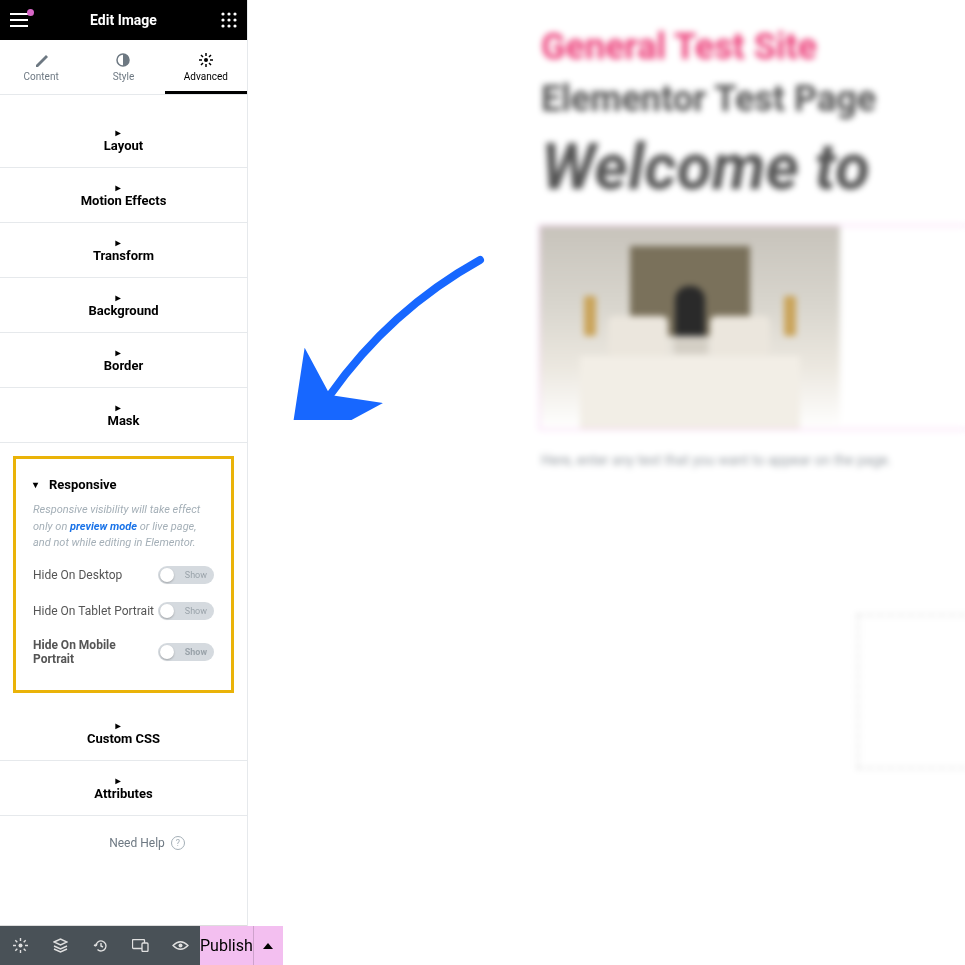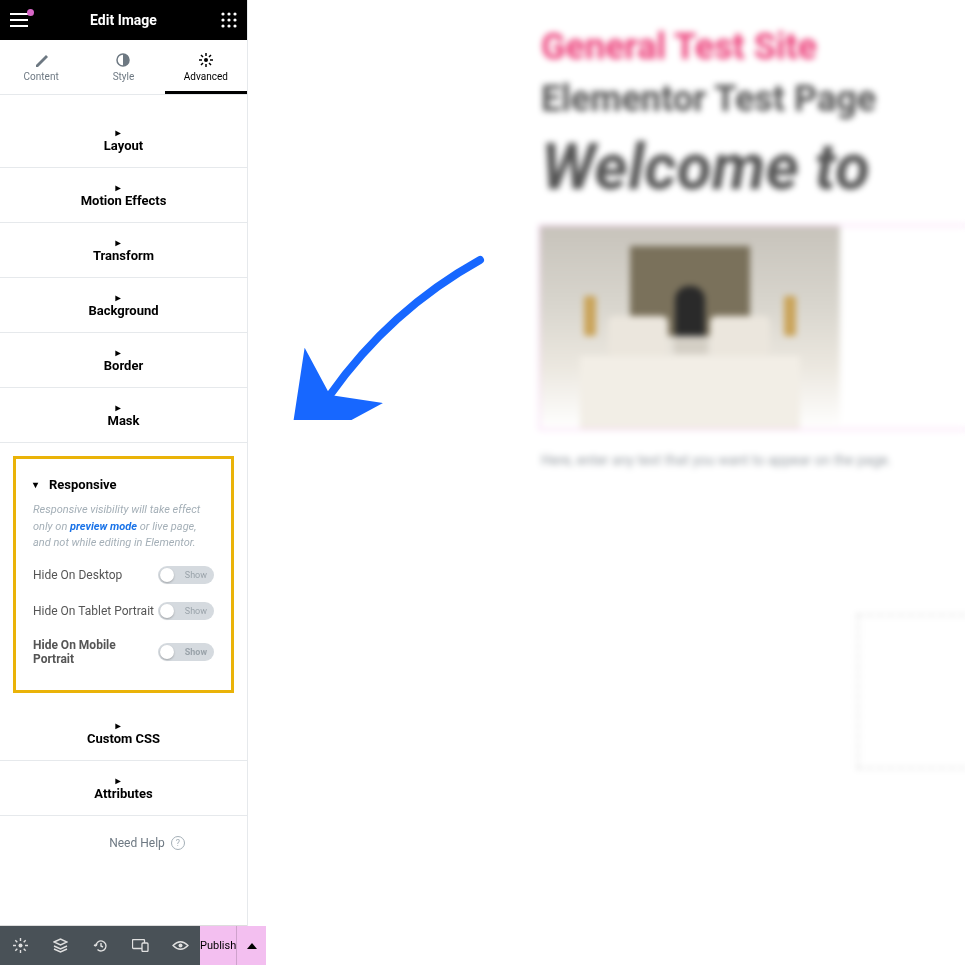--- a/index.html
+++ b/index.html
@@ -37,21 +37,21 @@
   .switch .knob { position:absolute; left:2px; top:2px; width:14px; height:14px; border-radius:50%; background:#fff; box-shadow:0 1px 2px rgba(0,0,0,.25);}
   .switch .txt { font-size:9px; color:#9aa3aa; }
 
   .need-help { text-align:center; font-size:12px; color:#6d7882; padding: 20px 0 0 0; display:flex; align-items:center; justify-content:center; gap:6px; cursor:pointer;margin-left:47px; }
   .q-circle { display:inline-block; width:14px; height:14px; border-radius:50%; border:1px solid #a4afb7; font-size:9px; line-height:13px; text-align:center; color:#a4afb7; }
 
   .bottom-bar { height:40px; display:flex; background:#fff; border-top:1px solid #ddd; }
   .bb-icons { display:flex; align-items:center; background:#495157; }
   .bb-icons .ic { width:40px; height:40px; display:flex; align-items:center; justify-content:center; color:#e0e0e0; cursor:pointer; }
   .publish-wrap { flex:1; display:flex; background:#f3bff0; }
-  .publish-btn { flex:1; display:flex; align-items:center; justify-content:center; font-size:11px; color:#000; cursor:pointer; }
+  .publish-btn { flex:1; display:flex; align-items:center; justify-content:center; font-size:16px; color:#000; cursor:pointer; }
   .publish-caret { width:30px; display:flex; align-items:center; justify-content:center; border-left:1px solid rgba(0,0,0,.15); cursor:pointer; color:#000; }
 
   
   .preview { position:absolute; left:301px; top:0; right:0; bottom:0; background:#fff; filter: blur(3px); }
   .site-title { color:#ec407a; font-size:36px; font-weight:700; margin:26px 0 10px 240px; }
   .page-title { color:#555; font-size:36px; font-weight:700; margin:10px 0 10px 240px; }
   .welcome { color:#555; font-size:64px; font-style:italic; font-weight:700; margin:10px 0 20px 240px; white-space:nowrap; }
   .img-frame { margin-left:238px; width:520px; height:205px; border:1px solid #f3bff0; display:flex; }
   .img-inner { width:300px; height:100%; background:linear-gradient(#c7c3bb, #d9d6ce 40%, #ece8e0 70%, #fff 100%); position:relative; }
   .headboard{ position:absolute; left:90px; top:20px; width:120px; height:90px; background:#7a715b;}

